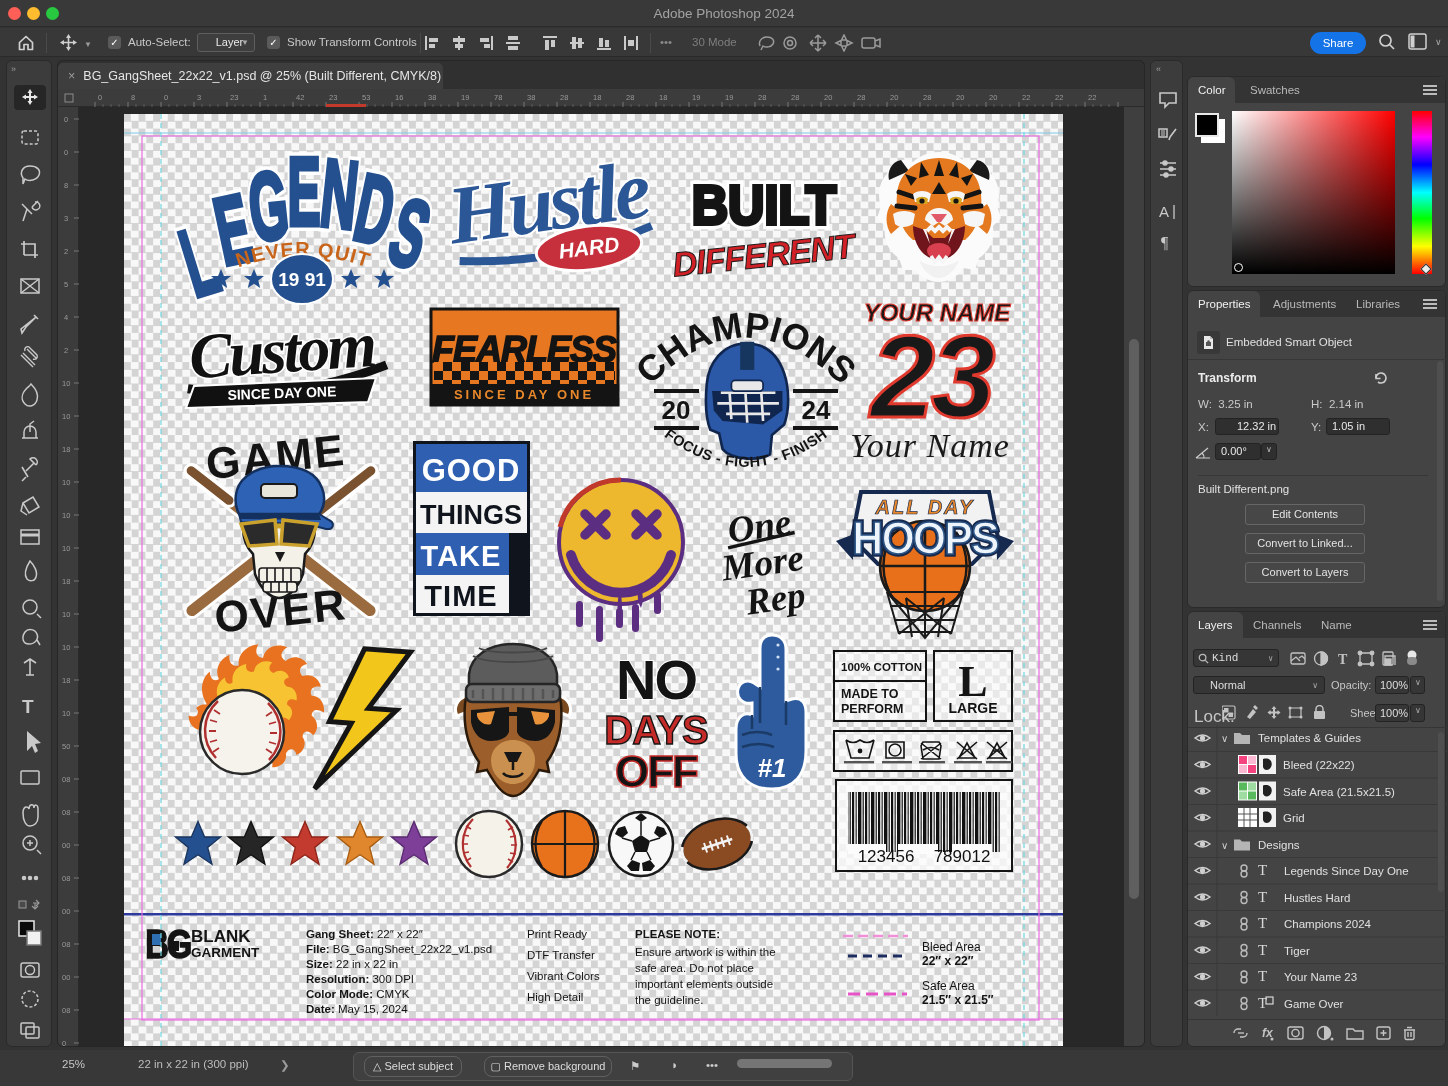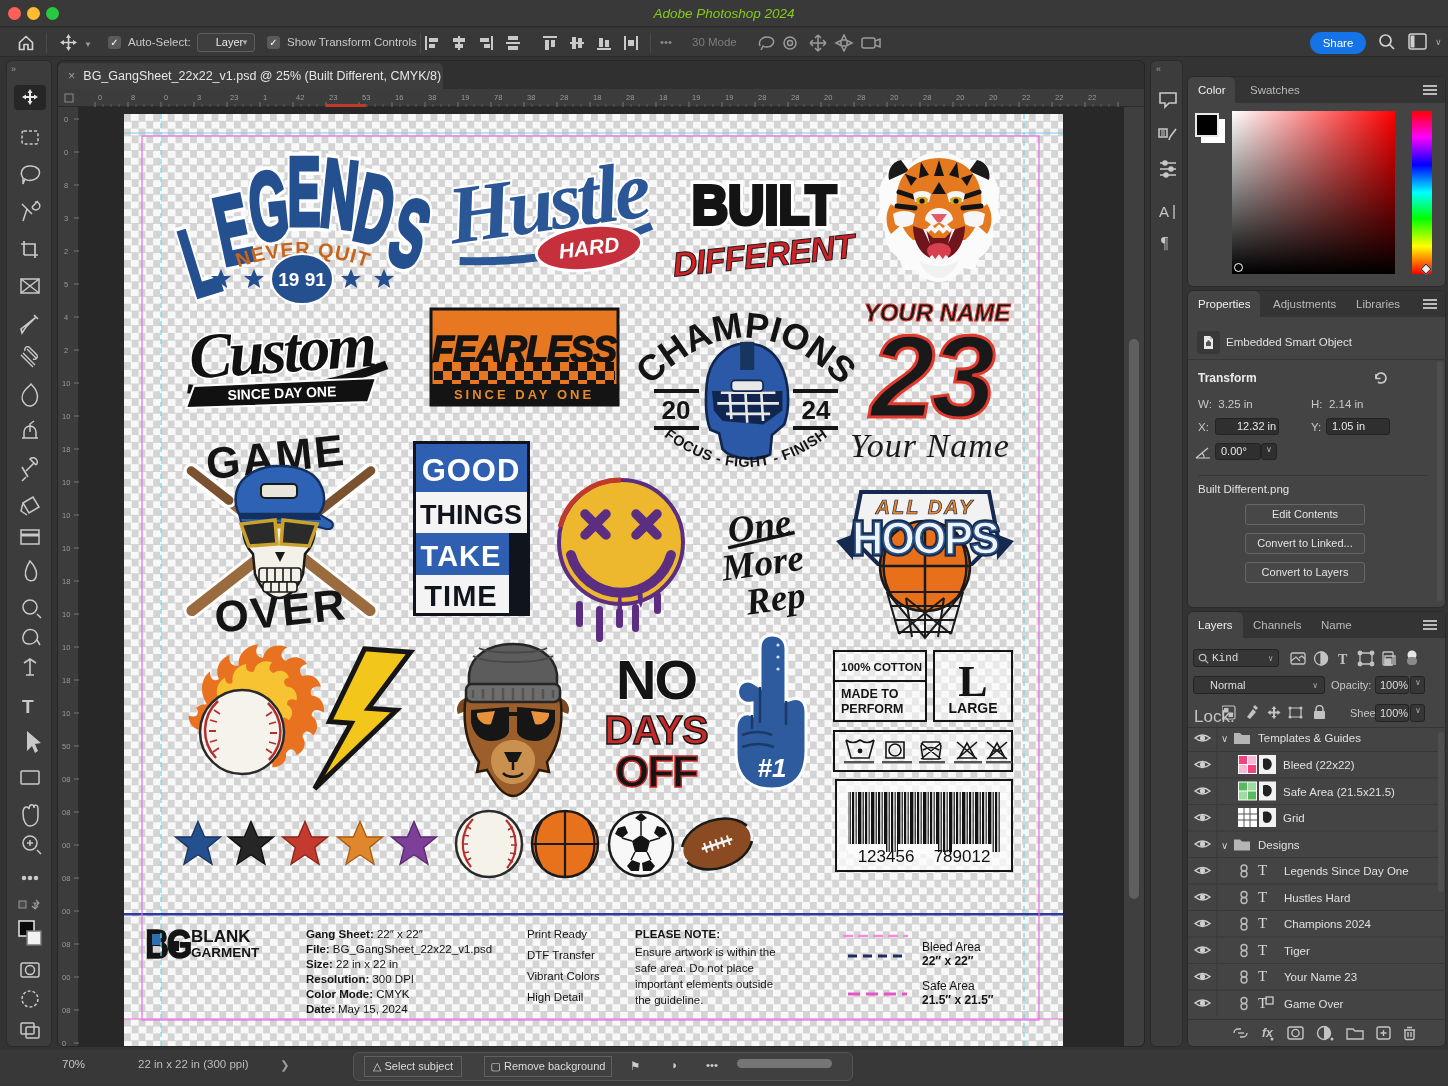--- a/index.html
+++ b/index.html
@@ -1,21 +1,21 @@
 <!DOCTYPE html>
 <html><head><meta charset="utf-8">
 <style>
 html,body{margin:0;padding:0;background:#323232;}
 *{box-sizing:border-box;}
 #app{position:relative;width:1448px;height:1086px;background:#333333;font-family:"Liberation Sans",sans-serif;overflow:hidden;}
 .abs{position:absolute;}
 
 #titlebar{position:absolute;left:0;top:0;width:1448px;height:27px;background:#393939;border-bottom:1px solid #2b2b2b;}
 .light{position:absolute;top:7px;width:13px;height:13px;border-radius:50%;}
-#title{position:absolute;left:0;top:0;width:100%;text-align:center;line-height:27px;color:#84cc16;font-size:13.5px;font-style:italic;}
+#title{position:absolute;left:0;top:0;width:100%;text-align:center;line-height:27px;color:#a3a3a3;font-size:13.5px;}
 #options{position:absolute;left:0;top:28px;width:1448px;height:29px;background:#383838;border-bottom:1px solid #2a2a2a;color:#cfcfcf;font-size:11.5px;}
 .ck{position:absolute;top:8px;width:13px;height:13px;background:#5a5a5a;border-radius:3px;color:#fff;font-size:10px;line-height:13px;text-align:center;}
 .vsep{position:absolute;top:5px;width:1px;height:20px;background:#4a4a4a;}
 .obtn{position:absolute;color:#c9c9c9;}
 #sharebtn{position:absolute;left:1310px;top:4px;width:56px;height:22px;background:#1473e6;border-radius:11px;color:#fff;font-size:11.5px;text-align:center;line-height:22px;}
 
 #toolcard{position:absolute;left:6px;top:60px;width:46px;height:987px;background:#3c3c3c;border-radius:6px;border:1px solid #2a2a2a;}
 
 #doccard{position:absolute;left:57px;top:60px;width:1088px;height:987px;background:#282828;border-radius:6px;border:1px solid #262626;overflow:hidden;}
 #tabbar{position:absolute;left:0;top:0;width:100%;height:28px;background:#303030;}
@@ -29,21 +29,21 @@
 #iconstrip{position:absolute;left:1150px;top:60px;width:33px;height:987px;background:#3c3c3c;border-radius:6px;border:1px solid #2a2a2a;}
 .pcard{position:absolute;background:#444444;border-radius:6px;border:1px solid #2a2a2a;}
 .ptabs{position:absolute;left:0;top:0;width:100%;height:26px;background:#343434;border-radius:6px 6px 0 0;}
 .ptab{position:absolute;top:0;height:26px;line-height:26px;font-size:11.5px;color:#b9b9b9;padding:0 10px;}
 .ptab.act{background:#444444;color:#f0f0f0;border-radius:6px 6px 0 0;}
 .ibox{position:absolute;background:#2f2f2f;border:1px solid #232323;border-radius:3px;color:#e8e8e8;font-size:11px;}
 .pbtn{position:absolute;left:57px;width:120px;height:21px;background:#474747;border:1px solid #666;border-radius:3px;color:#e3e3e3;font-size:11px;text-align:center;line-height:19px;}
 
 #statusbar{position:absolute;left:0;top:1050px;width:1448px;height:36px;background:#383838;color:#c7c7c7;font-size:11.5px;}
 #taskbar{position:absolute;left:353px;top:2px;width:500px;height:29px;background:#404040;border:1px solid #555;border-radius:6px;}
-.tbtn{position:absolute;top:3px;height:21px;background:#404040;border:1px solid #606060;border-radius:0;color:#ddd;font-size:11px;line-height:19px;text-align:center;}
+.tbtn{position:absolute;top:3px;height:21px;background:#404040;border:1px solid #606060;border-radius:8px;color:#ddd;font-size:11px;line-height:19px;text-align:center;}
 </style></head>
 <body>
 <div id="app">
 
   <div id="titlebar">
     <div id="title">Adobe Photoshop 2024</div>
     <div class="light" style="left:8px;background:#ff5f57;"></div>
     <div class="light" style="left:27px;background:#febc2e;"></div>
     <div class="light" style="left:46px;background:#28c840;"></div>
   </div>
@@ -980,21 +980,21 @@
         <path d="M115 5 L121 5 L123 7 L131 7 L131 15 L115 15 Z"></path>
         <rect x="145" y="3" width="13" height="12" rx="2"></rect>
           <path d="M151.5 6 V12 M148.5 9 H154.5"></path>
         <path d="M172 6 H183 M173 6 V14 a1.5 1.5 0 0 0 1.5 1.5 h6 a1.5 1.5 0 0 0 1.5 -1.5 V6 M175 3.5 h5 M176 8 v5 M179 8 v5"></path>
       </svg>
       <div class="abs" style="left:250px;top:120px;width:6px;height:160px;background:#4f4f4f;border-radius:3px;"></div>
     </div>
   </div>
 
   <div id="statusbar">
-    <div class="abs" style="left:62px;top:8px;">70%</div>
+    <div class="abs" style="left:62px;top:8px;">25%</div>
     <div class="abs" style="left:138px;top:8px;color:#bdbdbd;">22 in x 22 in (300 ppi)</div>
     <div class="abs" style="left:280px;top:8px;color:#9b9b9b;">❯</div>
     <div id="taskbar">
       <div class="tbtn" style="left:10px;width:98px;">△ Select subject</div>
       <div class="tbtn" style="left:130px;width:128px;">▢ Remove background</div>
       <div class="abs" style="left:276px;top:6px;color:#ccc;">⚑</div>
       <div class="abs" style="left:316px;top:6px;color:#ccc;">◑</div>
       <div class="abs" style="left:352px;top:6px;color:#ccc;">•••</div>
     </div>
     <div class="abs" style="left:737px;top:9px;width:95px;height:9px;background:#757575;border-radius:5px;"></div>

